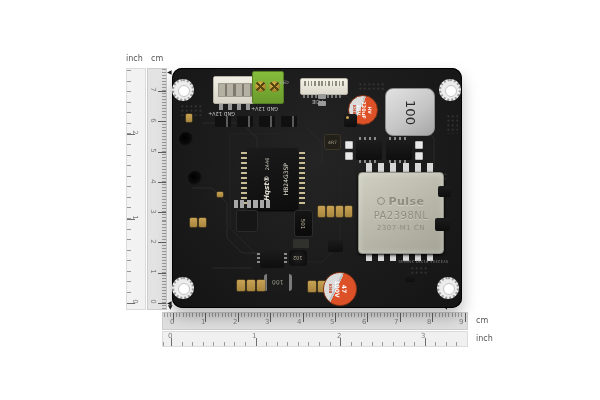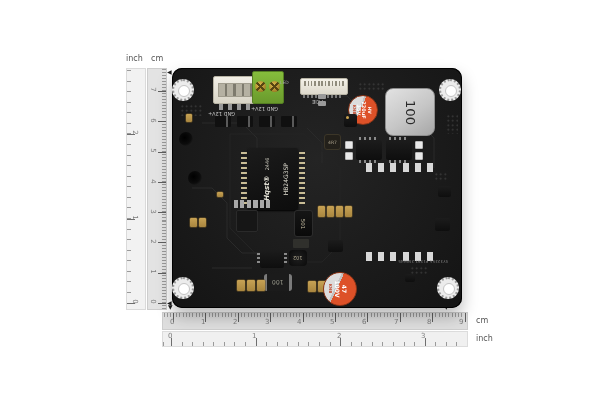--- a/index.html
+++ b/index.html
@@ -207,20 +207,28 @@
       <div class="pinstrip" style="left:3px;top:-3px;width:20px;height:3px;background:repeating-linear-gradient(to right,#8a8a8a 0 2px,transparent 2px 5px);"></div>
       <div class="pinstrip" style="left:3px;bottom:-3px;width:20px;height:3px;background:repeating-linear-gradient(to right,#8a8a8a 0 2px,transparent 2px 5px);"></div>
     </div>
     <div class="white-cap" style="left:173px;top:73px;"></div>
     <div class="white-cap" style="left:173px;top:84px;"></div>
     <div class="white-cap" style="left:243px;top:73px;"></div>
     <div class="white-cap" style="left:243px;top:84px;"></div>
 
     <div class="pinstrip" style="left:194px;top:95px;width:70px;height:9px;background:repeating-linear-gradient(to right,#d8d8d8 0 6px,transparent 6px 12.2px);"></div>
     <div class="pinstrip" style="left:194px;top:184px;width:70px;height:9px;background:repeating-linear-gradient(to right,#d8d8d8 0 6px,transparent 6px 12.2px);"></div>
+    <div class="abs" style="left:186px;top:104px;width:84px;height:80px;background:linear-gradient(150deg,#cfcfc2,var(--module_silver,#b7b6a9) 55%,#a3a396);border:1px solid #8f8f83;border-radius:4px;box-shadow:inset 0 0 6px rgba(255,255,255,.35),0 1px 3px #000;display:flex;flex-direction:column;align-items:center;justify-content:center;color:#8d8d7f;">
+      <div style="display:flex;align-items:center;gap:3px;">
+        <span style="display:inline-block;width:8px;height:8px;border:1.5px solid #8d8d7f;border-radius:50%;box-sizing:border-box;"></span>
+        <span style="font-size:11px;font-weight:bold;letter-spacing:.5px;text-shadow:0 1px 0 rgba(255,255,255,.35);">Pulse</span>
+      </div>
+      <span style="font-size:10px;margin-top:2px;letter-spacing:.5px;text-shadow:0 1px 0 rgba(255,255,255,.3);">PA2398NL</span>
+      <span style="font-size:7px;margin-top:3px;letter-spacing:.5px;">2307-M1 CN</span>
+    </div>
 
     <div class="blk" style="left:266px;top:118px;width:13px;height:11px;"></div>
     <div class="blk" style="left:263px;top:150px;width:15px;height:13px;"></div>
 
     <div class="dark-hole" style="left:7px;top:64px;"></div>
     <div class="dark-hole" style="left:16px;top:103px;"></div>
     <div class="tan" style="left:14px;top:46px;width:6px;height:8px;"></div>
     <div class="tan" style="left:45px;top:124px;width:6px;height:5px;"></div>
     <div class="tan" style="left:18px;top:150px;width:7px;height:9px;"></div>
     <div class="tan" style="left:27px;top:150px;width:7px;height:9px;"></div>

